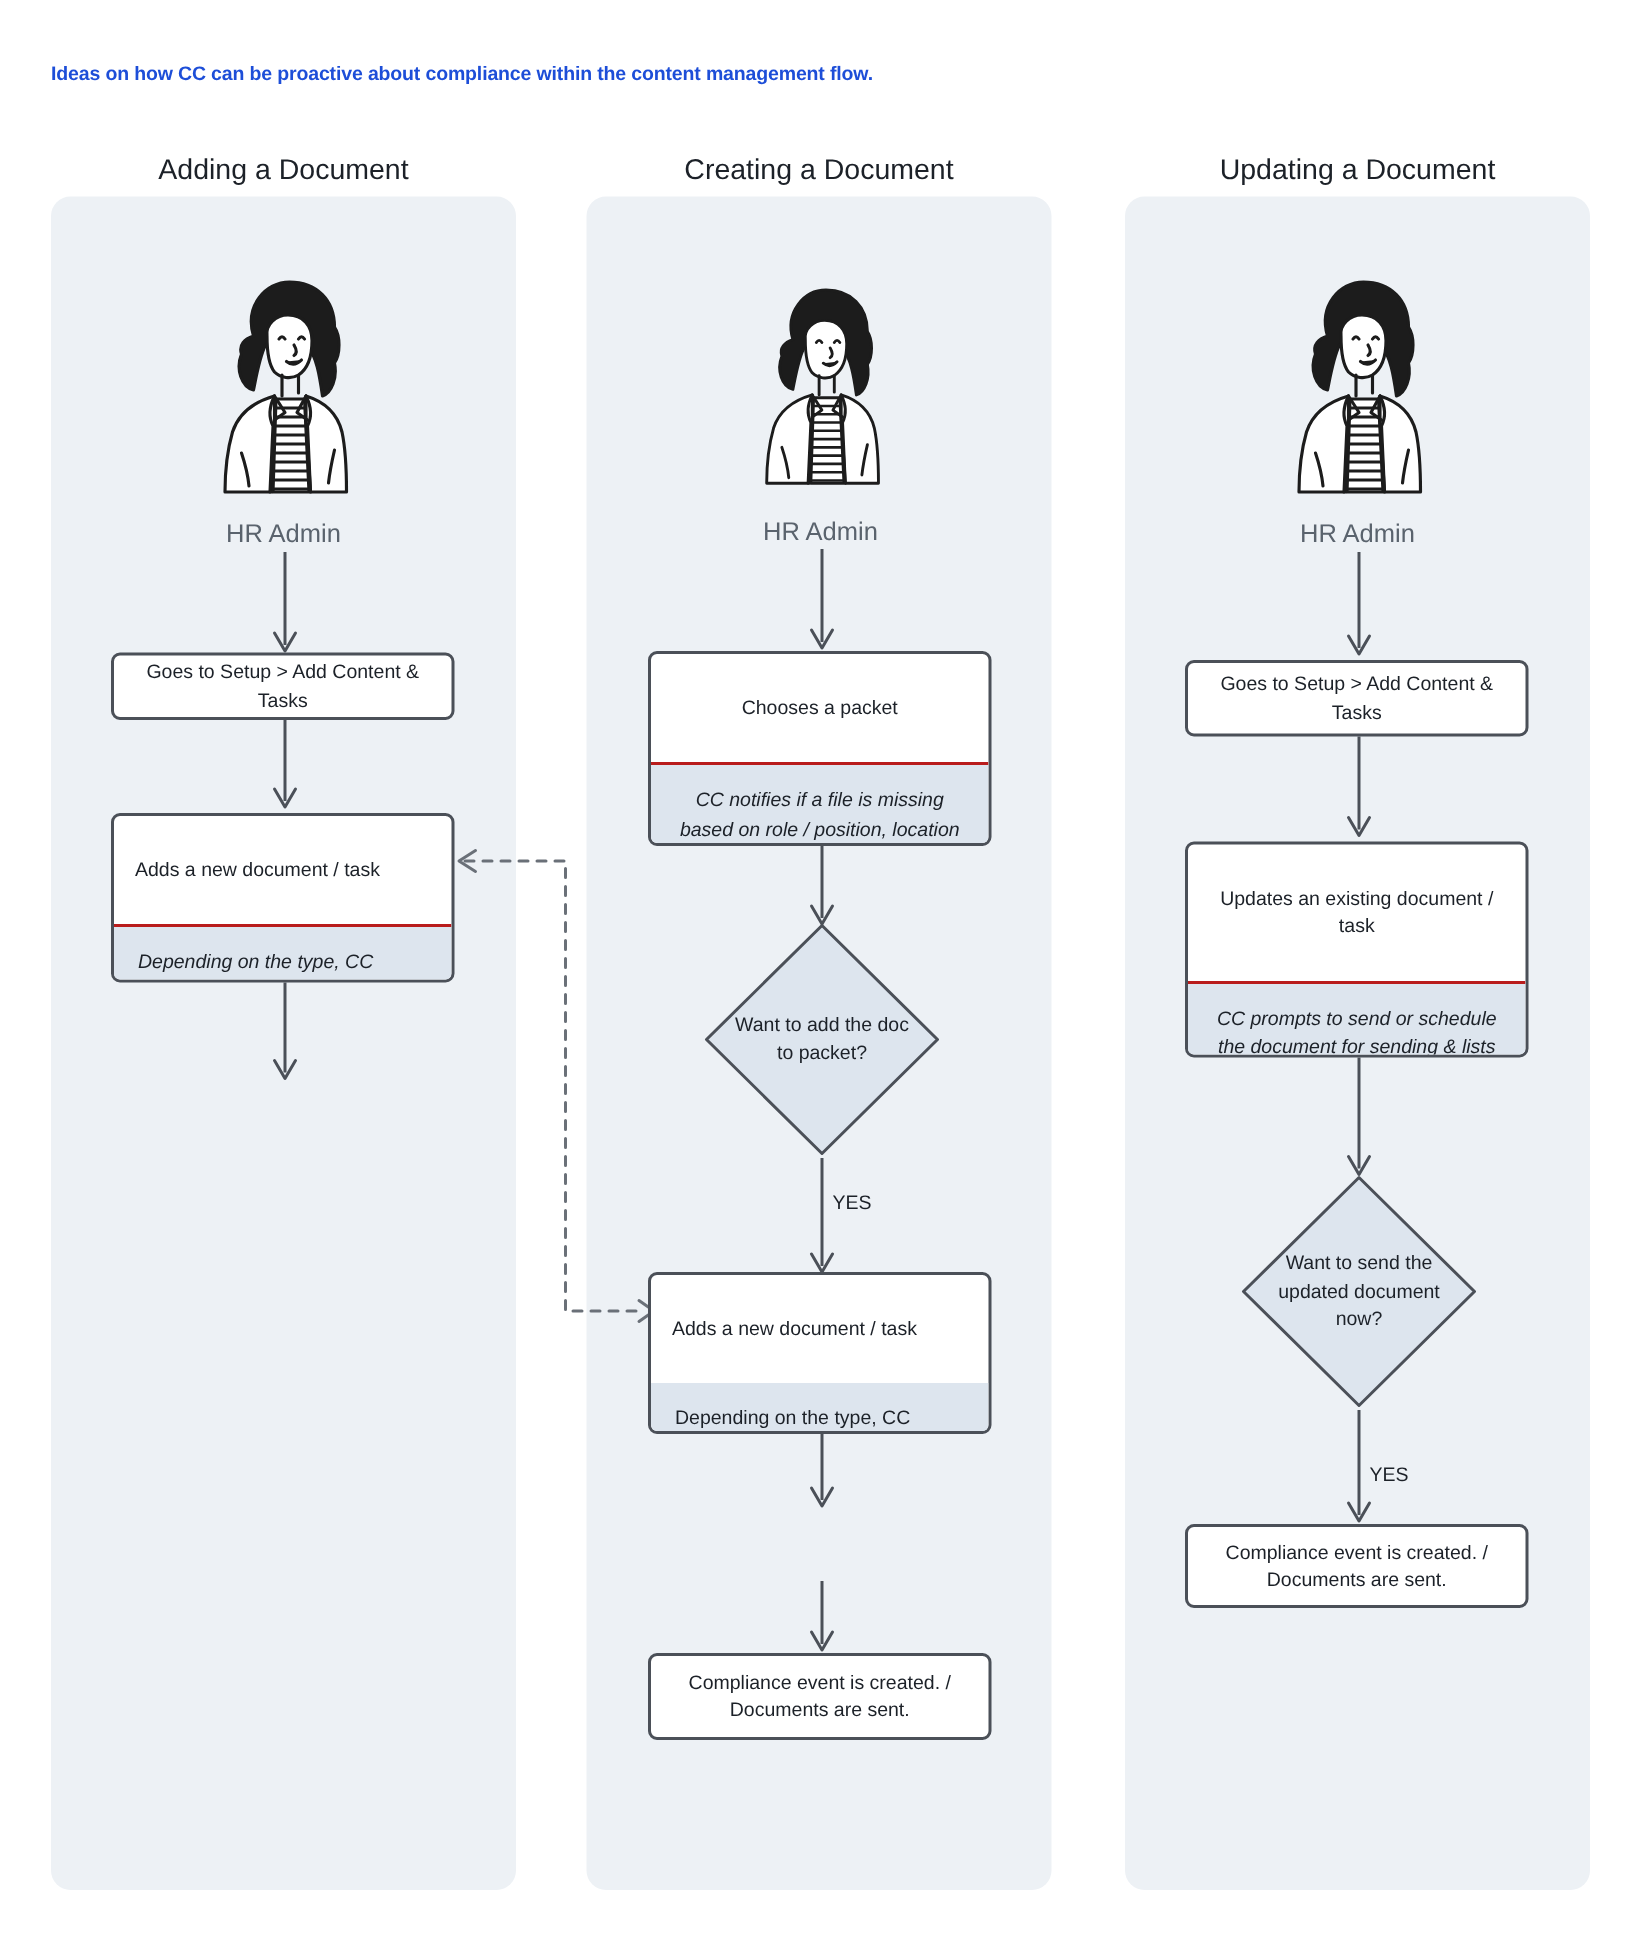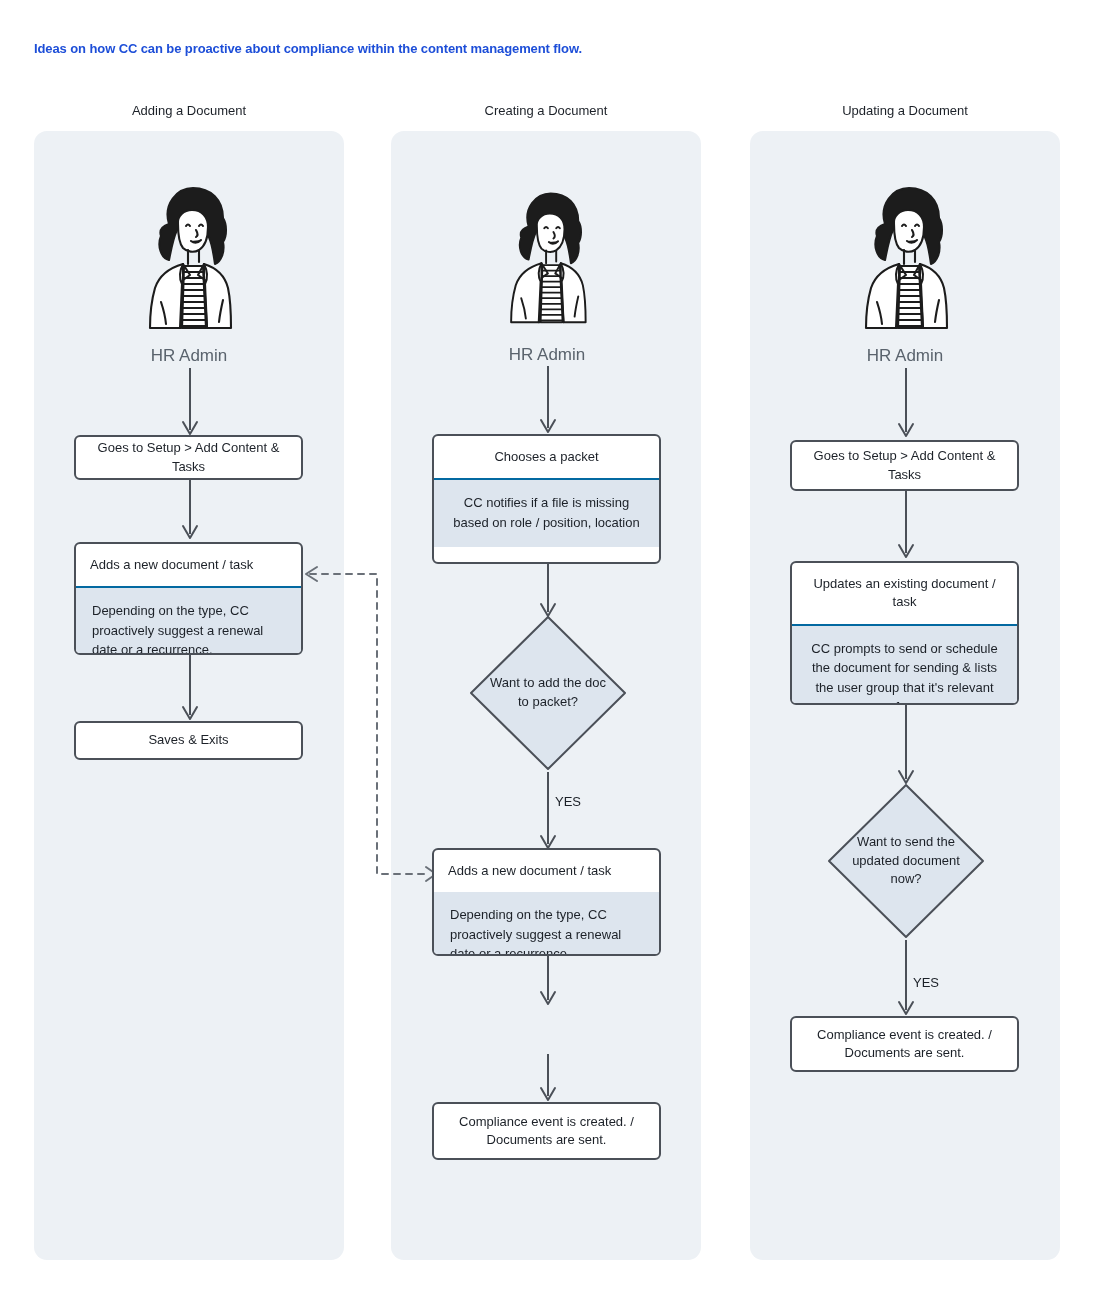--- a/index.html
+++ b/index.html
@@ -17,21 +17,21 @@
     left: 34px; top: 41px;
     font-size: 13px;
     font-weight: bold;
     color: #1d4ed8;
     letter-spacing: -0.1px;
     white-space: nowrap;
   }
 
   .col-heading {
     position: absolute;
-    font-size: 13px;
+    font-size: 19px;
     color: #1c2128;
     text-align: center;
     white-space: nowrap;
   }
 
   .panel {
     position: absolute;
     background: #edf1f5;
     border-radius: 13px;
   }
@@ -53,35 +53,35 @@
     position: absolute;
     border: 2px solid #4b5058;
     border-radius: 6px;
     background: #ffffff;
     overflow: hidden;
   }
   .node .head {
     font-size: 13px;
     color: #1c2128;
     line-height: 1.42;
-    padding: 12px 14px;
+    padding: 27px 14px;
   }
   .node .head.center { text-align: center; }
   .node .head.left { text-align: left; }
 
   .node .sub {
     background: #dde5ee;
     font-size: 13px;
     color: #1c2128;
     line-height: 1.5;
     padding: 13px 16px 15px 16px;
   }
   .node .sub.center { text-align: center; }
   .node .sub.left   { text-align: left; }
-  .node .sub.divided { border-top: 2px solid #0369a1; }
+  .node .sub.divided { border-top: 2px solid #b91c1c; font-style: italic; }
 
   .node.plain { display: flex; align-items: center; justify-content: center; }
   .node.plain .head { padding: 0 14px; width: 100%; }
 
   
   .diamond { position: absolute; }
   .diamond svg { position: absolute; left: 0; top: 0; }
   .diamond .dlabel {
     position: absolute;
     left: 0; top: 0;
@@ -201,23 +201,20 @@
 
   <div class="conn" style="left:188px; top:655px;">
     <svg width="4" height="68">
         <g stroke="#4b5058" stroke-width="2" fill="none">
       <line x1="2" y1="0" x2="2" y2="60"></line>
           <path d="M-5 52 L2 64 L9 52" stroke-linecap="round" stroke-linejoin="round"></path>
     </g>
       </svg>
   </div>
 
-  <div class="node plain" style="left:74px; top:721px; width:229px; height:39px;">
-    <div class="head center">Saves &amp; Exits</div>
-  </div>
 
   <div class="conn" style="left:300px; top:565px;">
     <svg width="140" height="320">
       <g stroke="#6a7078" stroke-width="2" fill="none" stroke-linecap="round" stroke-linejoin="round">
         <path d="M10 9 L77 9 L77 309 L130 309" stroke-dasharray="6 6"></path>
         <path d="M17 2 L6 9 L17 16"></path>
         <path d="M126 302 L136 309 L126 316"></path>
       </g>
     </svg>
   </div>

